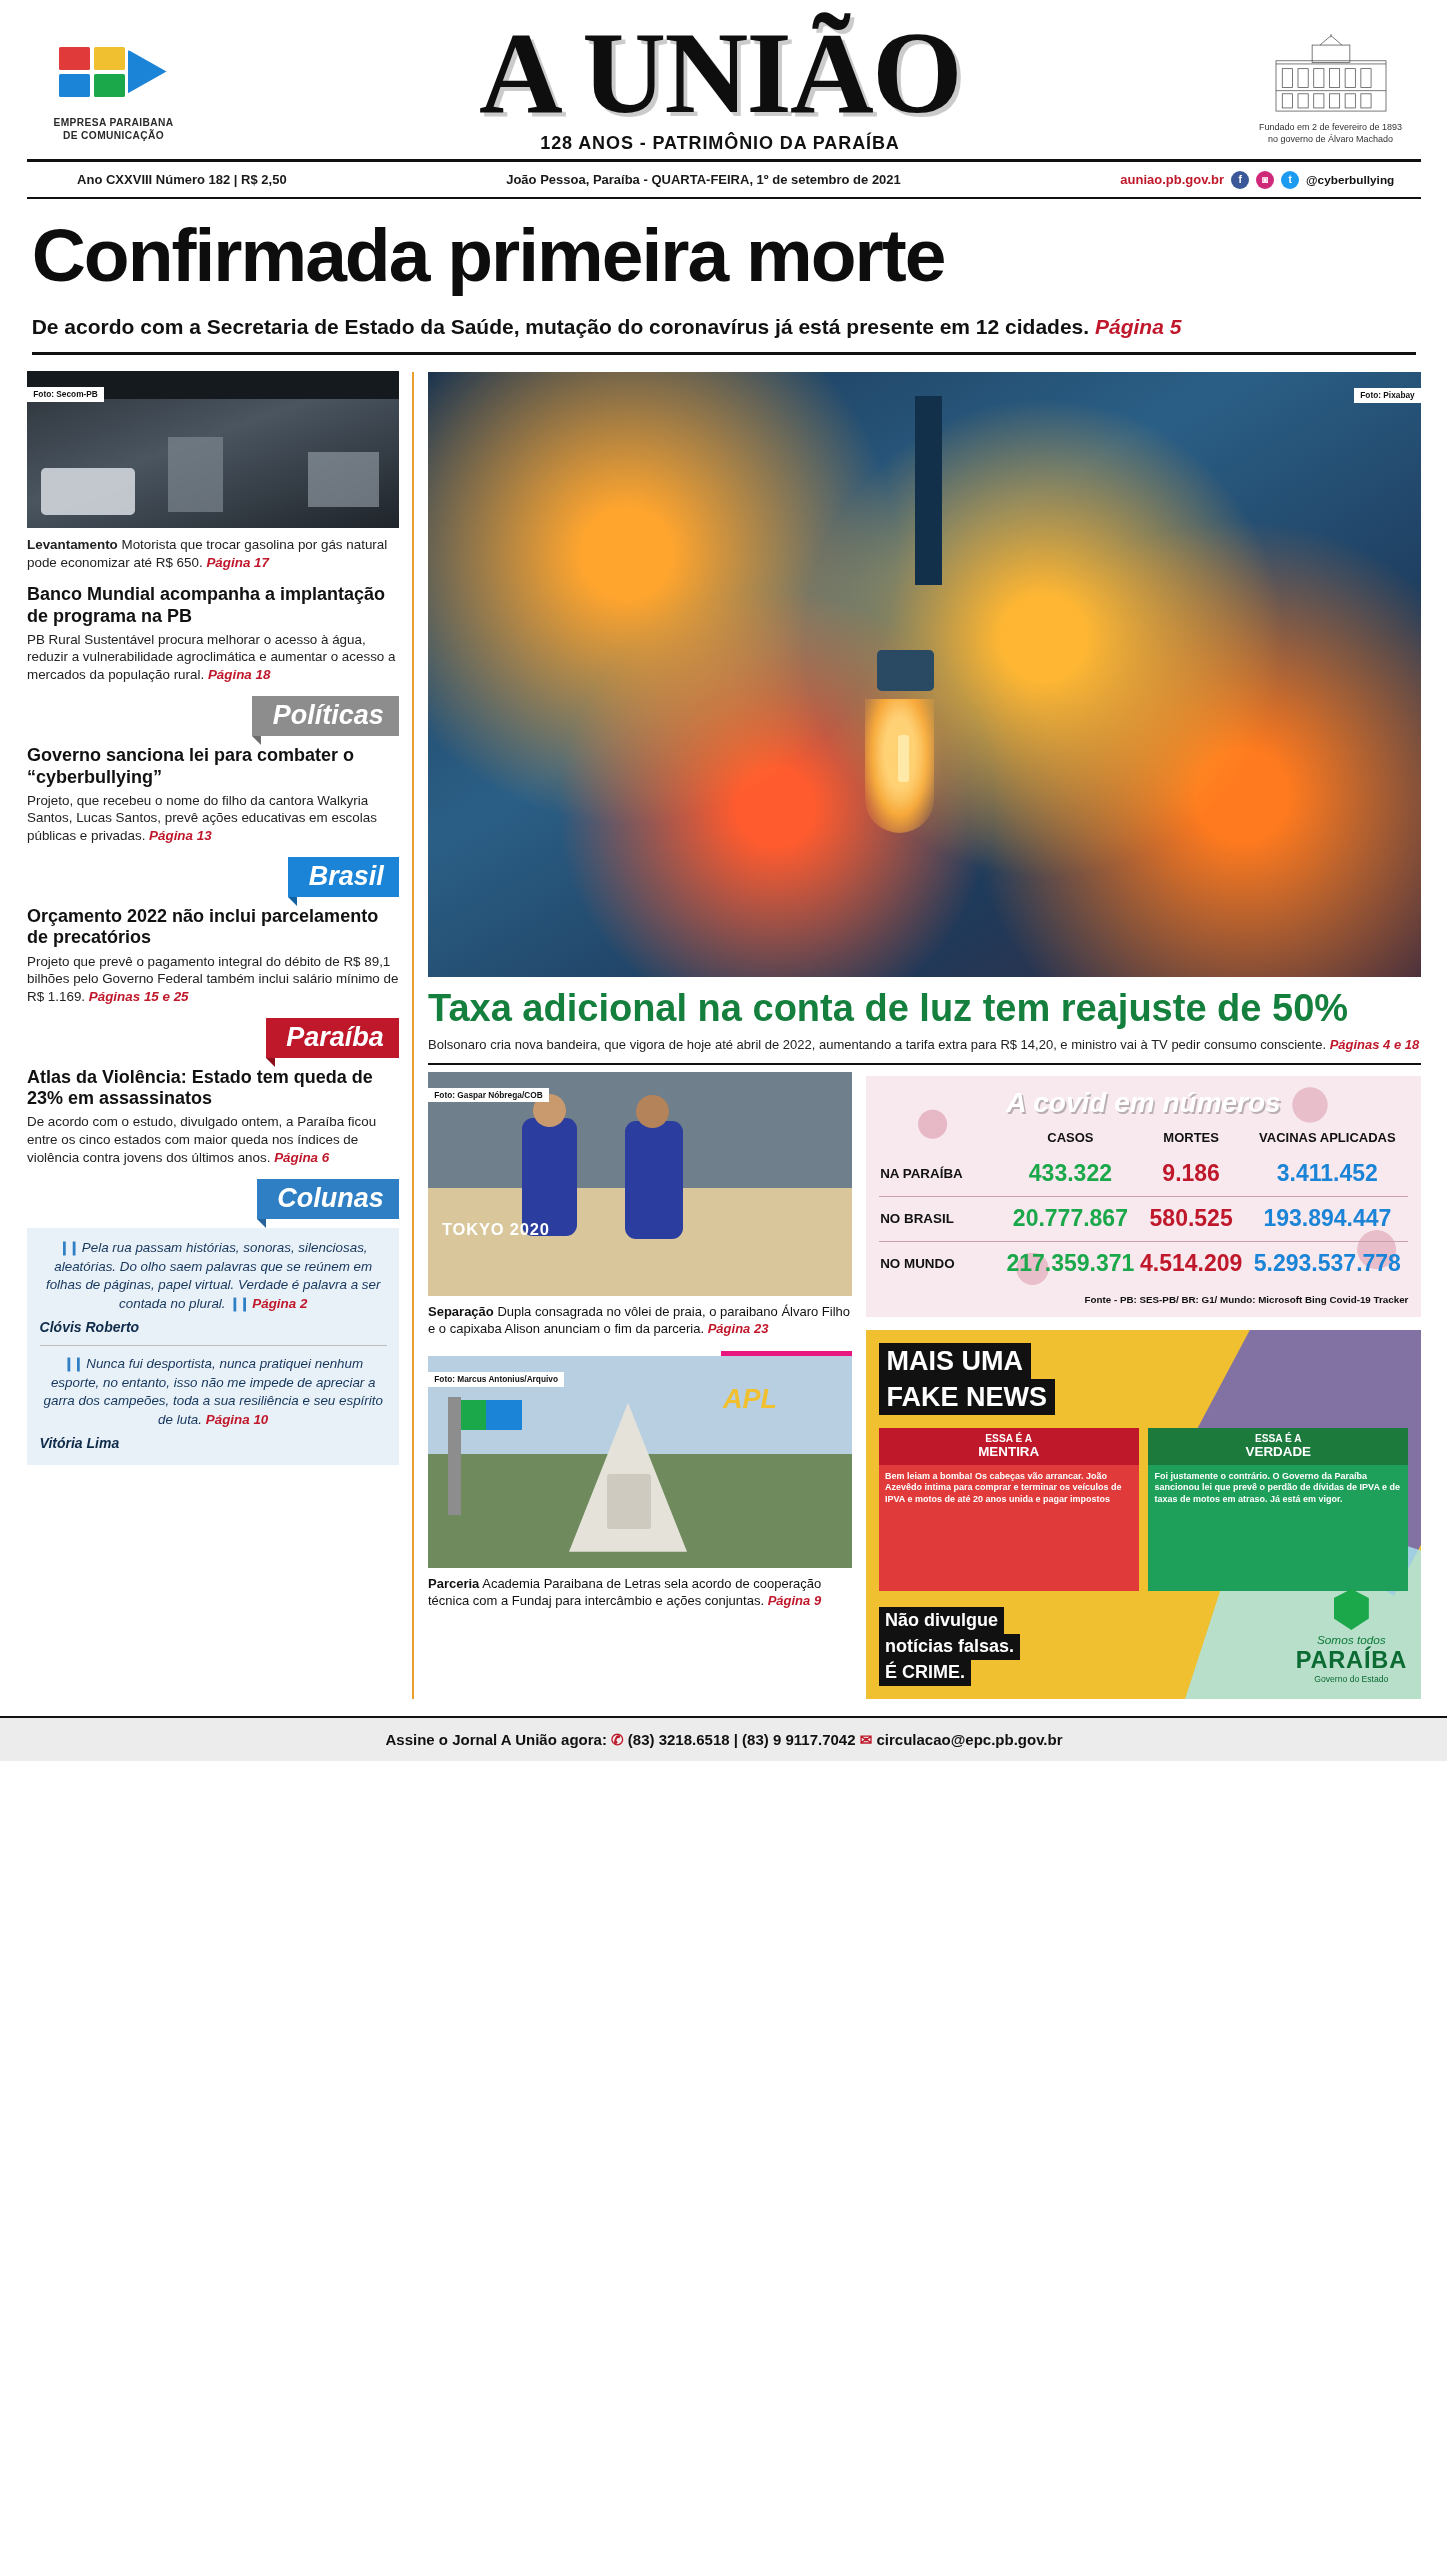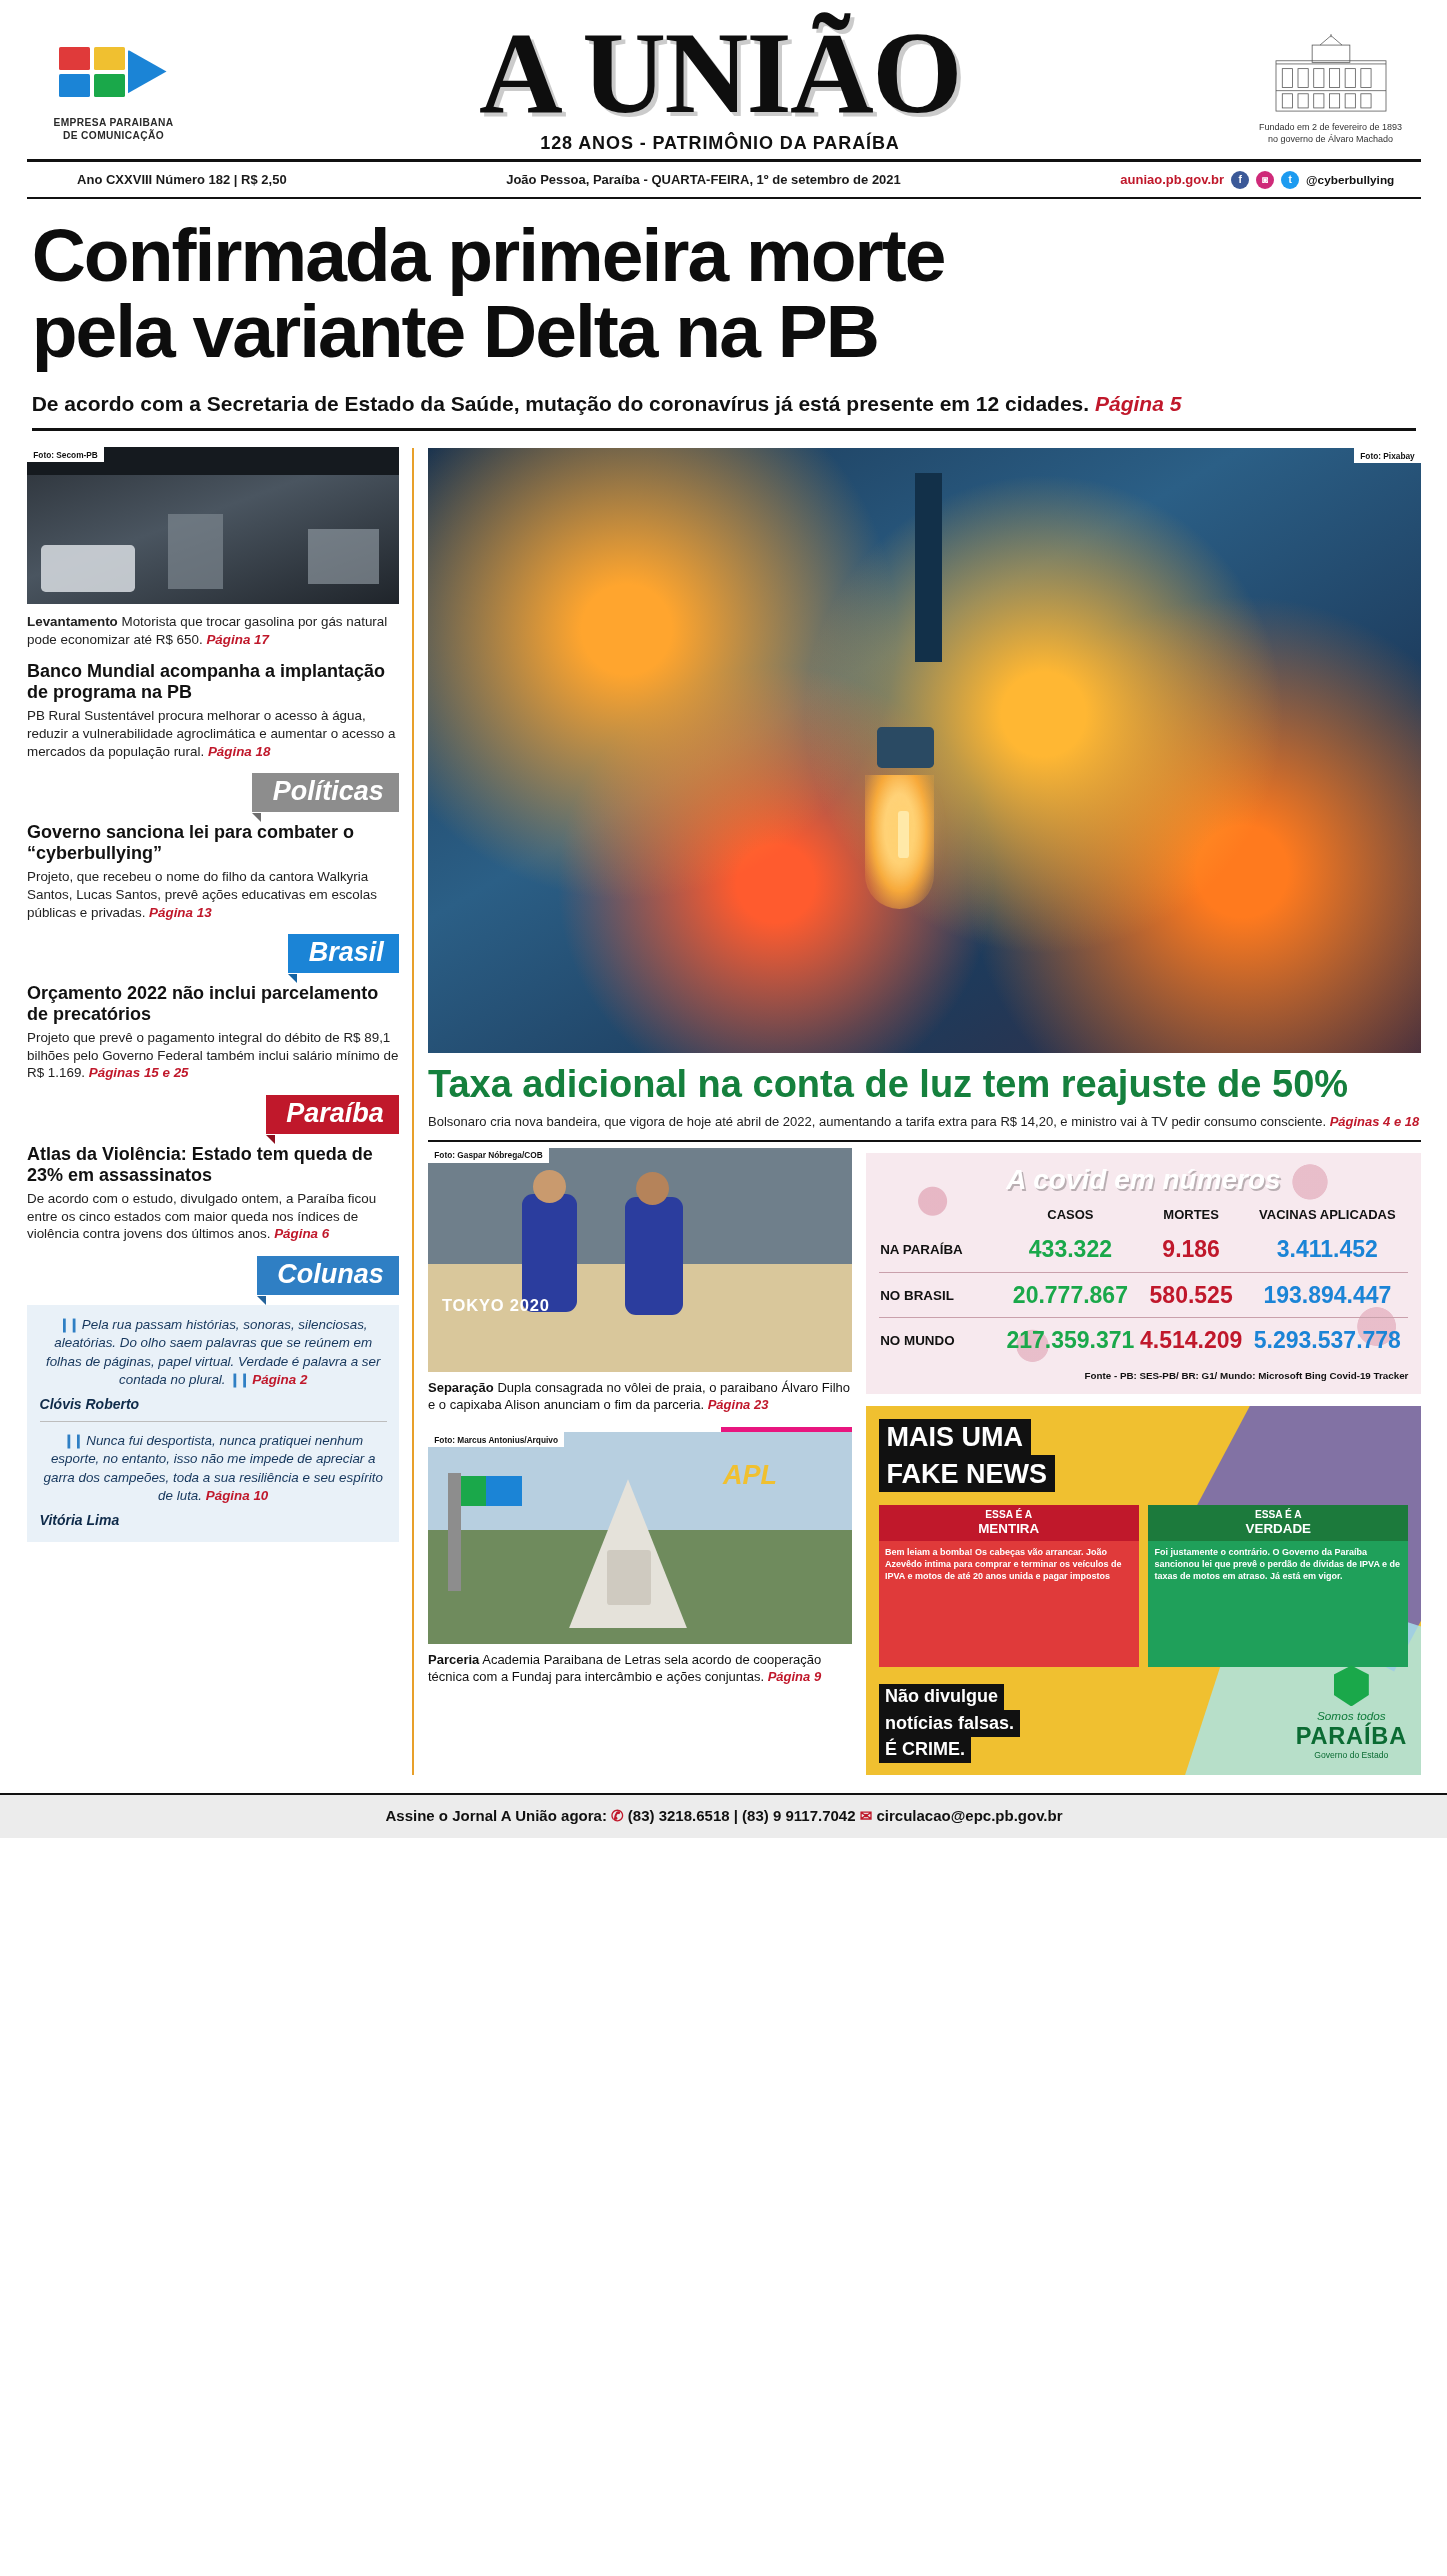--- a/index.html
+++ b/index.html
@@ -165,21 +165,21 @@
     border-left: 9.4px solid transparent;
     border-top: 9.4px solid var(--tabc);
   }
   .photo-ph {
     width: 100%;
     position: relative;
     overflow: hidden;
     background: #3a3f45;
   }
   .ph-credit {
-    position: absolute; top: 0; left: 0;
+    position: absolute; top: 16px; left: 0;
     background: #fff; color: #111;
     font-size: 8.3px; font-weight: bold;
     padding: 2.4px 6.3px;
     z-index: 3;
   }
   .ph-credit.right { left: auto; right: 0; }
 
   .brief { margin: 8.6px 0 12.6px 0; }
   .brief h3 {
     font-size: 18px;
@@ -419,21 +419,20 @@
       <span class="soc fb">f</span>
       <span class="soc ig">◙</span>
       <span class="soc tw">t</span>
       <span class="handle">@cyberbullying</span>
     </div>
   </div>
 
   <div class="lead">
     <h1>
       <span>Confirmada primeira morte</span><br>
-      <span>pela variante Delta na PB</span>
     </h1>
     <div class="lead-deck">
       <span>De acordo com a Secretaria de Estado da Saúde, mutação do coronavírus já está presente em 12 cidades.</span>
       <span class="ref">Página 5</span>
     </div>
   </div>
 
   <div class="grid">
 
     <div class="col-left">

